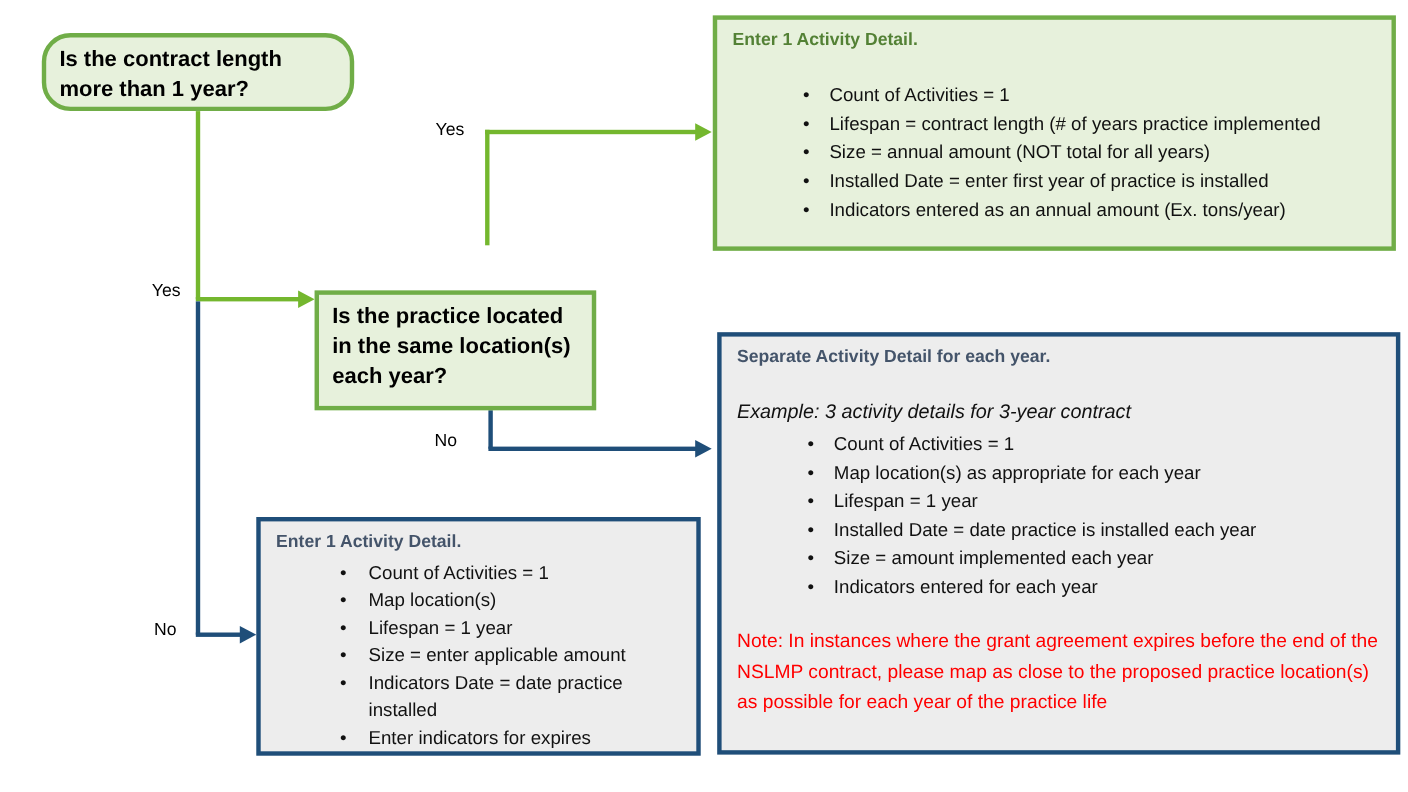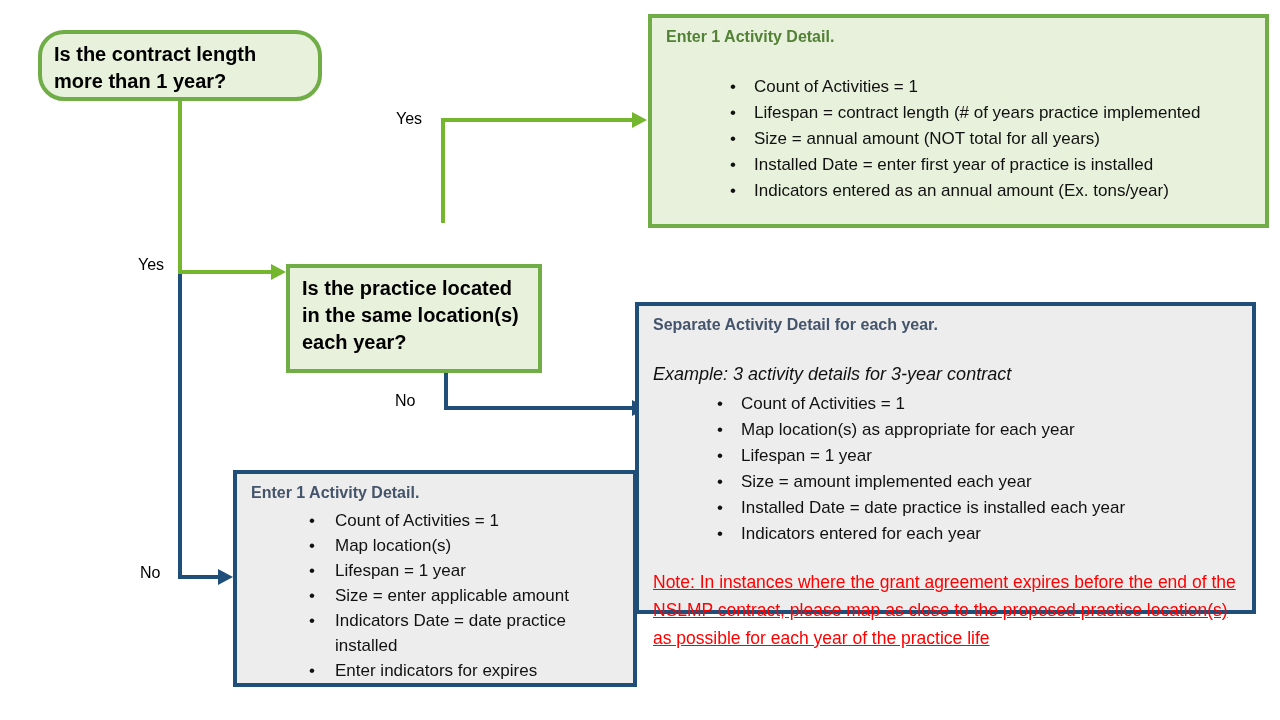--- a/index.html
+++ b/index.html
@@ -41,21 +41,21 @@
 
   .bullets { margin: 16px; padding: 0 0 0 44px; list-style: none; font-size: 17px; color: #111; }
   .bullets li { position: relative; padding-left: 28px; line-height: 26px; }
   .bullets li::before { content: "\2022"; position: absolute; left: 4px; }
   .out-annual .bullets { margin-top: 26px; }
   .out-separate .bullets { margin-top: 6px; }
   .out-single .bullets { margin-top: 4px; padding-left: 38px; }
   .out-single .bullets li { line-height: 25px; padding-left: 30px; max-width: 330px; }
 
   .example-line { font-size: 18px; font-style: italic; margin-top: 27px; line-height: 22px; color: #111; }
-  .note-line { margin-top: 21px; font-size: 17.5px; line-height: 28px; color: var(--note_red); text-decoration: underline; }
+  .note-line { margin-top: 21px; font-size: 17.5px; line-height: 28px; color: var(--note_red); }
 </style>
 </head>
 <body>
 
 <div class="stage">
 
   <div class="line green" style="left:178px; top:101px; width:4px; height:171px;"></div>
   <div class="line green" style="left:178px; top:270px; width:95px; height:4px;"></div>
   <div class="arrow green" style="left:271px; top:264px;"></div>
 
@@ -88,29 +88,29 @@
     <div class="out-title">Enter 1 Activity Detail.</div>
     <ul class="bullets">
       <li>Count of Activities = 1</li>
       <li>Lifespan = contract length (# of years practice implemented</li>
       <li>Size = annual amount (NOT total for all years)</li>
       <li>Installed Date = enter first year of practice is installed</li>
       <li>Indicators entered as an annual amount (Ex. tons/year)</li>
     </ul>
   </div>
 
-  <div class="box out-box navy-style out-separate" style="left:635px; top:302px; width:621px; height:312px;">
+  <div class="box out-box navy-style out-separate" style="left:652px; top:302px; width:621px; height:384px;">
     <div class="out-title">Separate Activity Detail for each year.</div>
     <div class="example-line">Example: 3 activity details for 3-year contract</div>
     <ul class="bullets">
       <li>Count of Activities = 1</li>
       <li>Map location(s) as appropriate for each year</li>
       <li>Lifespan = 1 year</li>
+      <li>Installed Date = date practice is installed each year</li>
       <li>Size = amount implemented each year</li>
-      <li>Installed Date = date practice is installed each year</li>
       <li>Indicators entered for each year</li>
     </ul>
     <div class="note-line">Note: In instances where the grant agreement expires before the end of the NSLMP contract, please map as close to the proposed practice location(s) as possible for each year of the practice life</div>
   </div>
 
   <div class="box out-box navy-style out-single" style="left:233px; top:470px; width:404px; height:217px;">
     <div class="out-title">Enter 1 Activity Detail.</div>
     <ul class="bullets">
       <li>Count of Activities = 1</li>
       <li>Map location(s)</li>

